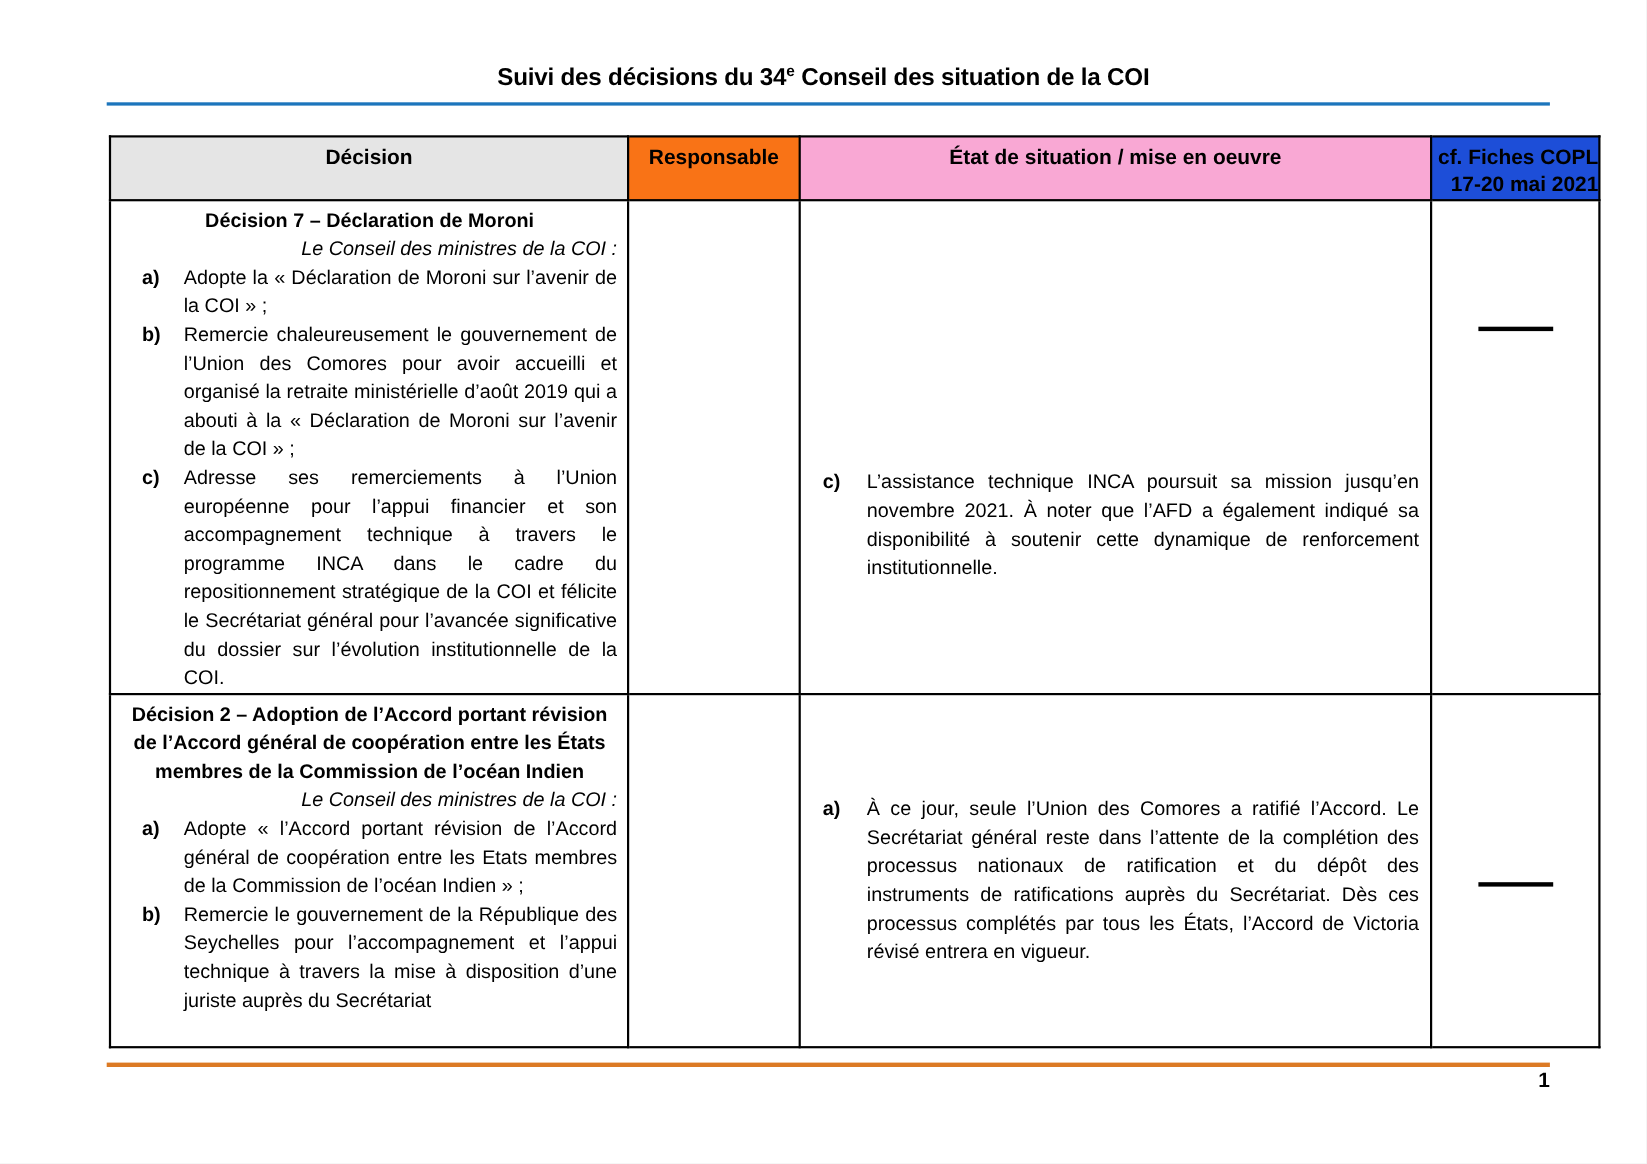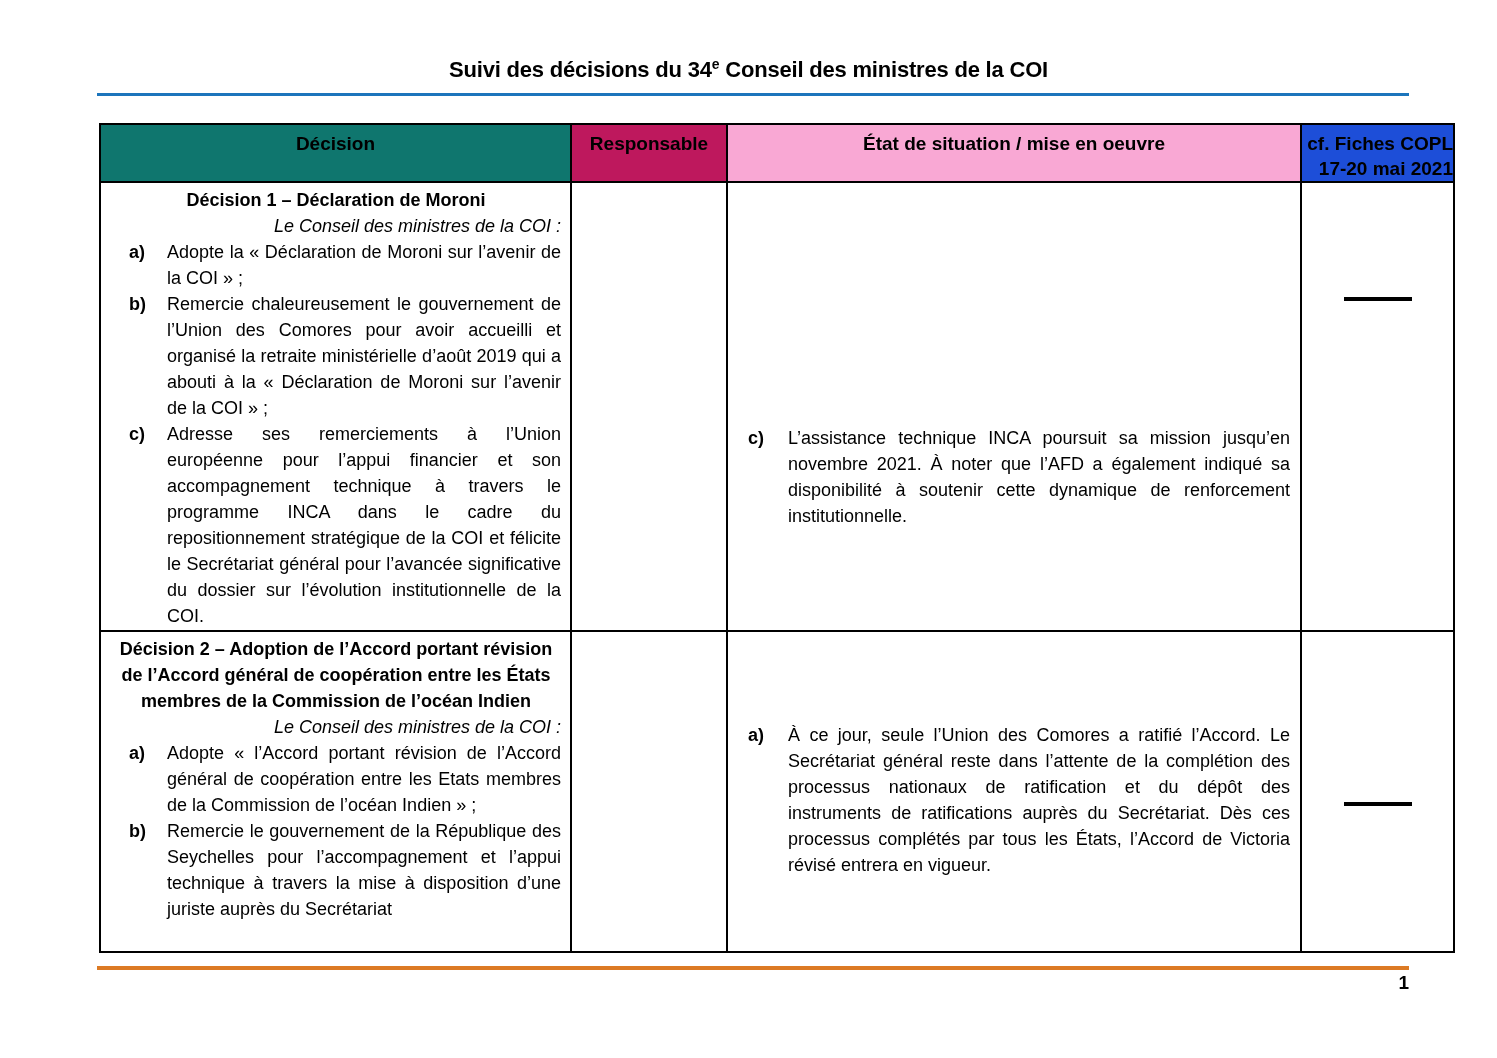--- a/index.html
+++ b/index.html
@@ -92,46 +92,46 @@
   .page-number{
     position:absolute;top:972px;right:88px;
     font-size:19px;font-weight:bold;
   }
 </style>
 </head>
 <body>
 
 <div class="page">
 
-  <div class="doc-title"><span>Suivi des décisions du 34</span><sup>e</sup><span> Conseil des ministres de la COI</span></div>
+  <div class="doc-title"><span>Suivi des décisions du 34</span><sup>e</sup><span> Conseil des situation de la COI</span></div>
   <div class="rule-blue" style="background: rgb(28, 117, 188);"></div>
 
   <table class="decisions">
     <colgroup>
       <col style="width:471px">
       <col style="width:156px">
       <col style="width:574px">
       <col style="width:153px">
     </colgroup>
 
     <tbody>
         <tr class="hdr-row">
-      <th class="hdr" style="background: #0f766e;"><span>Décision</span></th>
-      <th class="hdr" style="background: #be185d;"><span>Responsable</span></th>
+      <th class="hdr" style="background: #e5e5e5;"><span>Décision</span></th>
+      <th class="hdr" style="background: #f97316;"><span>Responsable</span></th>
       <th class="hdr" style="background: #f9a8d4;"><span>État de situation / mise en oeuvre</span></th>
       <th class="hdr" style="background: #1d4ed8; text-align: right;">
         <span class="hdr-line">cf. Fiches COPL</span>
         <span class="hdr-line">17-20 mai 2021</span>
       </th>
     </tr>
 
     <tr class="row-1">
       <td>
         <div class="cell-inner">
-          <div class="dec-title">Décision 1 – Déclaration de Moroni</div>
+          <div class="dec-title">Décision 7 – Déclaration de Moroni</div>
           <div class="dec-intro">Le Conseil des ministres de la COI :</div>
           <div class="item">
             <span class="marker">a)</span>
             <span>Adopte la « Déclaration de Moroni sur l’avenir de la COI » ;</span>
           </div>
           <div class="item">
             <span class="marker">b)</span>
             <span>Remercie chaleureusement le gouvernement de l’Union des Comores pour avoir accueilli et organisé la retraite ministérielle d’août 2019 qui a abouti à la « Déclaration de Moroni sur l’avenir de la COI » ;</span>
           </div>
           <div class="item">

